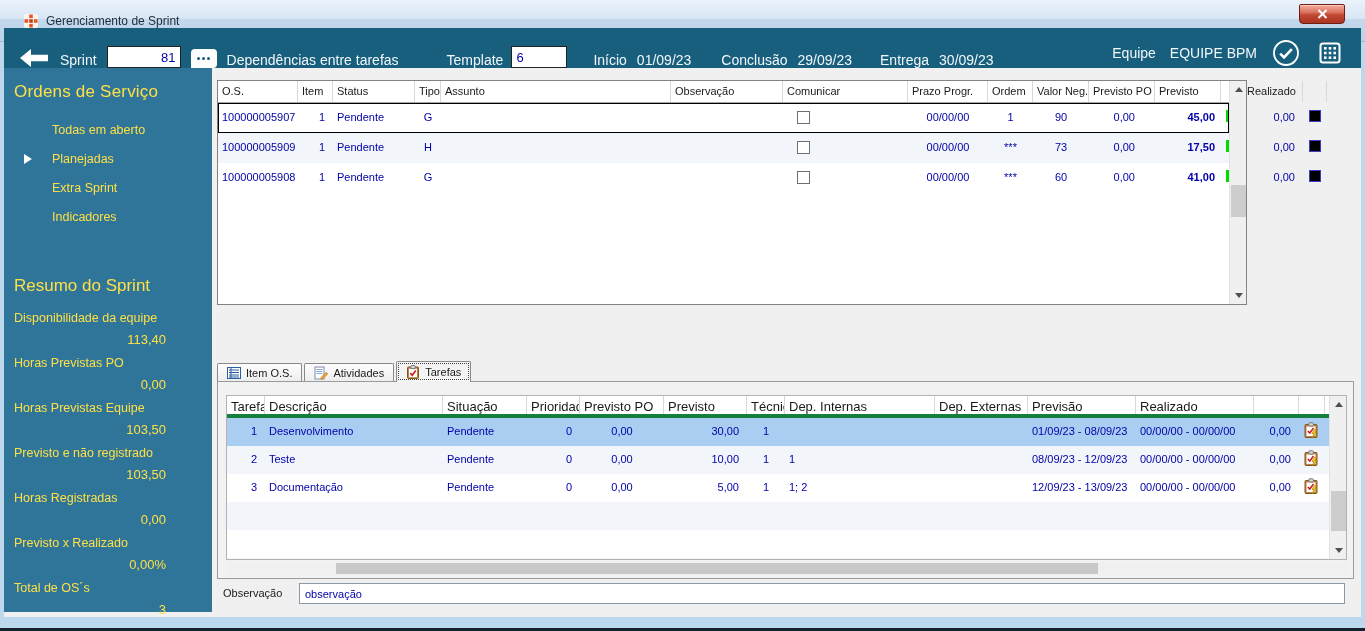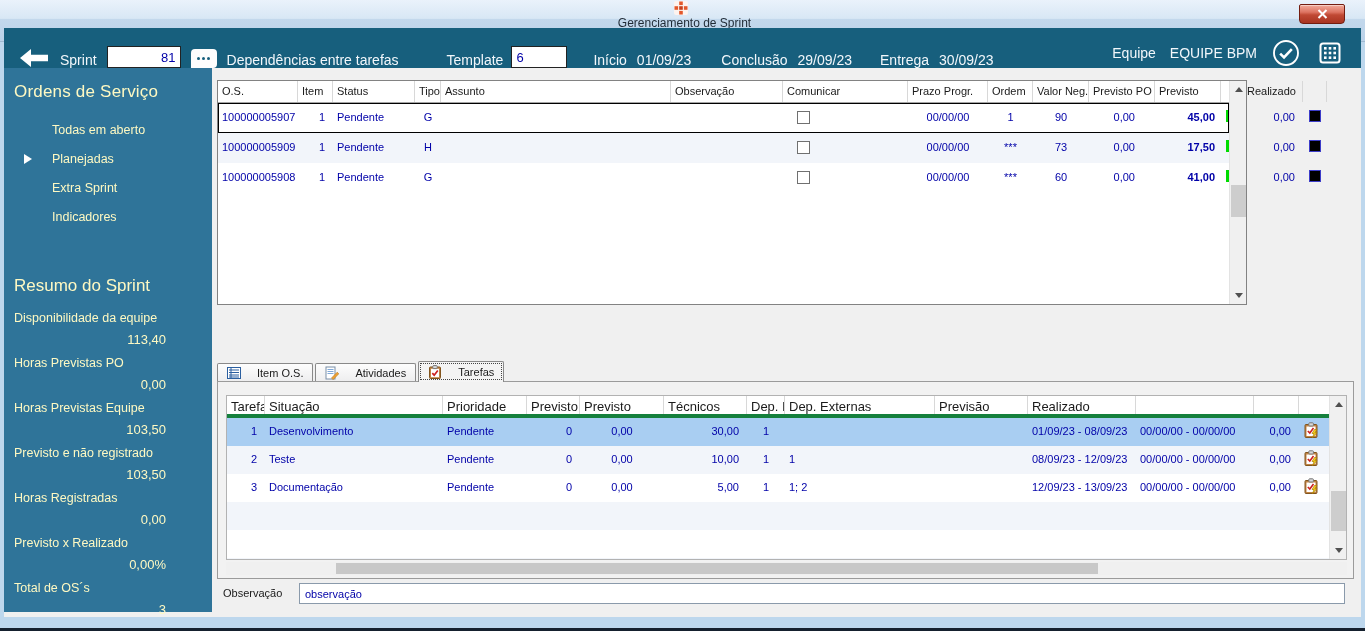--- a/index.html
+++ b/index.html
@@ -2,21 +2,21 @@
 <html><head>
 <meta charset="utf-8">
 <style>
   * { margin:0; padding:0; box-sizing:border-box; }
   html,body { width:1365px; height:631px; font-family:"Liberation Sans",sans-serif; }
   .window { position:relative; width:1365px; height:631px; background:#BDD7ED; overflow:hidden; }
 
   
   .titlebar { position:absolute; left:0; top:0; width:100%; height:42px;
     background:linear-gradient(#EAF2FB 0%, #D8E7F5 45%, #C3D8EC 46%, #BBD2E9 100%);
-    border-bottom:1px solid #9FB9D1; display:flex; align-items:center; padding-left:4px;flex-direction:column; }
+    border-bottom:1px solid #9FB9D1; display:flex; align-items:center; padding-left:23px; }
   .app-icon { width:16px; height:16px; display:inline-flex; margin-right:7px; }
   .titlebar .title { font-size:12px; color:#1F2A35; }
   .close-btn { position:absolute; right:20px; top:4px; width:46px; height:20px;
     background:linear-gradient(#F2AC9C 0%, #DD7361 40%, #C04934 55%, #A93421 100%);
     border:1px solid #731D10; border-radius:2px 2px 4px 4px;
     box-shadow:inset 0 1px 0 rgba(255,255,255,.45); display:flex; align-items:center; justify-content:center; cursor:pointer; }
 
   
   .toolbar { position:absolute; left:4px; right:4px; top:28px; height:40px; background:#175F7D;
     display:flex; align-items:flex-end; padding:0 16px; color:#F2F7FB; font-size:14px; }
@@ -32,21 +32,21 @@
   .bubble-btn:after { content:""; position:absolute; left:0; bottom:-4px; border-left:6px solid #FDFDFD; border-bottom:4px solid transparent; }
   .tb-gap1 { width:48px; } .tb-gap2 { width:26px; } .tb-gap3 { width:30px; } .tb-gap4 { width:28px; }
   .tb-val { margin-left:10px; white-space:nowrap; }
   .tb-right { margin-left:auto; display:flex; align-items:center; gap:14px; }
   .tb-iconbtn { width:30px; height:30px; display:flex; align-items:center; justify-content:center; cursor:pointer; }
 
   
   .body { position:absolute; left:4px; right:4px; top:68px; height:549px; background:#F0F0F0; }
 
   
-  .sidebar { position:absolute; left:0; top:0; width:208px; height:544px; background:#2F7499; color:#fef9c3; }
+  .sidebar { position:absolute; left:0; top:0; width:208px; height:544px; background:#2F7499; color:#fde047; }
   .sb-title { font-size:17px; padding:14px 0 0 10px; letter-spacing:.2px; }
   .sb-nav { margin-top:14px; }
   .sb-item { position:relative; height:29px; line-height:29px; padding-left:48px; font-size:12.5px; cursor:pointer; }
   .sb-tri { position:absolute; left:20px; top:9px; width:0; height:0;
     border-left:8px solid #fff; border-top:5.5px solid transparent; border-bottom:5.5px solid transparent; }
   .sb-title2 { font-size:17px; padding:44px 0 0 10px; }
   .sb-summary { margin-top:12px; }
   .sb-sum-item { margin-bottom:3px; }
   .sb-sum-label { font-size:12.5px; line-height:21px; padding-left:10px; }
   .sb-sum-value { font-size:13px; line-height:21px; text-align:right; padding-right:46px; }
@@ -81,21 +81,21 @@
   .tri-up { width:0; height:0; border-left:4px solid transparent; border-right:4px solid transparent; border-bottom:5px solid #505050; }
   .tri-down { width:0; height:0; border-left:4px solid transparent; border-right:4px solid transparent; border-top:5px solid #505050; }
   .sb-thumb { position:absolute; left:1px; width:15px; background:#CDCDCD; cursor:pointer; }
 
   
   .assunto-box { position:absolute; left:2px; top:242px; width:1135px; height:38px; background:#fff;
     border:1px solid #00007E; font-size:11px; color:#0000A8; padding:3px 6px; cursor:text; }
 
   
   .tabstrip { position:absolute; left:2px; top:293px; height:21px; display:flex; align-items:flex-end; }
-  .tab { height:19px; display:inline-flex; align-items:center; gap:16px; padding:0 9px; font-size:11px; color:#1A1A1A;
+  .tab { height:19px; display:inline-flex; align-items:center; gap:5px; padding:0 9px; font-size:11px; color:#1A1A1A;
     background:linear-gradient(#FDFDFD,#EDEDEE); border:1px solid #898989; border-bottom:none; border-radius:2px 2px 0 0;
     margin-right:2px; cursor:pointer; }
   .tab.active { height:21px; background:#F4F4F4; position:relative; z-index:3; outline:1px dotted #444; outline-offset:-3px; }
   .tab-ico { width:14px; height:14px; display:inline-flex; }
 
   
   .task-panel { position:absolute; left:2px; top:313px; width:1137px; height:198px; background:#F2F2F2; border:1px solid #9B9B9B; }
   .task-wrap { position:absolute; left:8px; top:13px; right:6px; bottom:18px; border:1px solid #B2B2B2; background:#fff; overflow:hidden; }
   .t-grid { position:absolute; left:0; top:0; right:17px; }
   .t-head-row, .t-row { display:grid; grid-template-columns:38px 178px 84px 53px 84px 83px 38px 150px 93px 108px 118px 45px 26px 1fr; }
@@ -376,20 +376,21 @@
           </span>
           <span>Tarefas</span>
         </div>
       </div>
 
       <div class="task-panel">
         <div class="task-wrap">
           <div class="t-grid">
             <div class="t-head-row">
               <div>Tarefa</div>
+              <div>Descrição</div>
               <div>Situação</div>
               <div>Prioridade</div>
               <div>Previsto PO</div>
               <div>Previsto</div>
               <div>Técnicos</div>
               <div>Dep. Internas</div>
               <div>Dep. Externas</div>
               <div>Previsão</div>
               <div>Realizado</div>
               <div></div>

